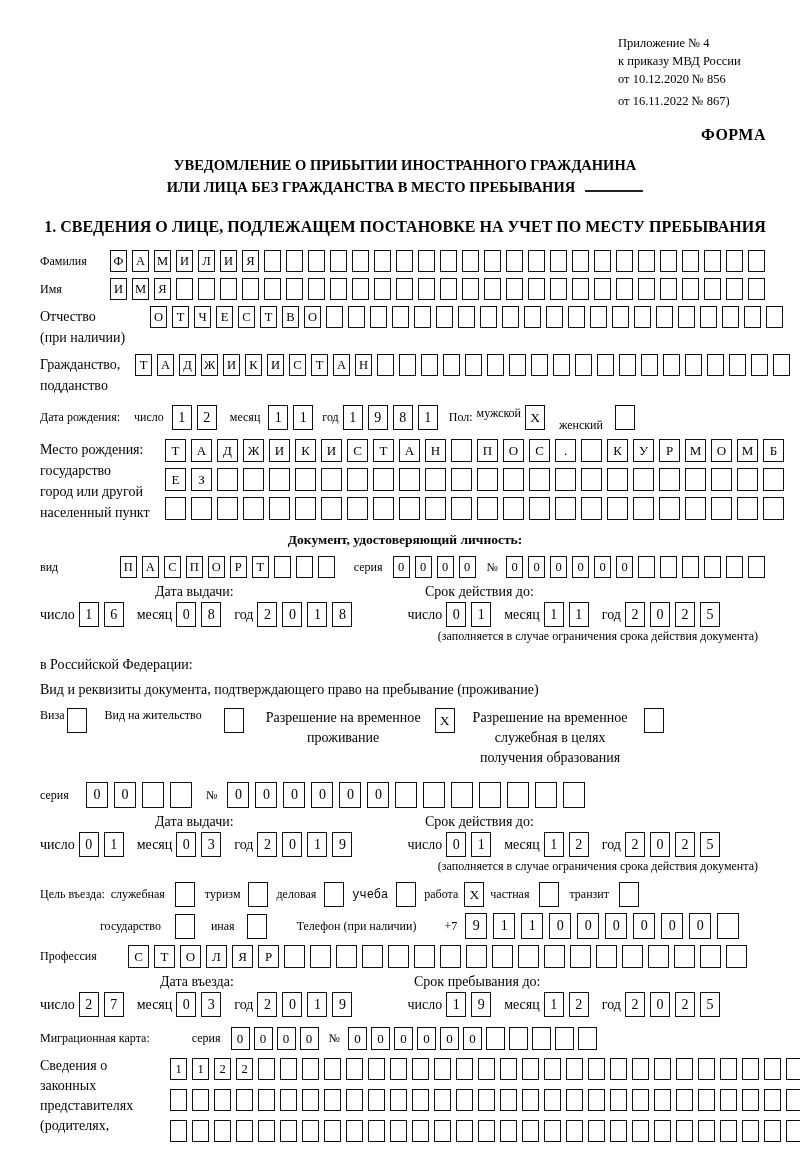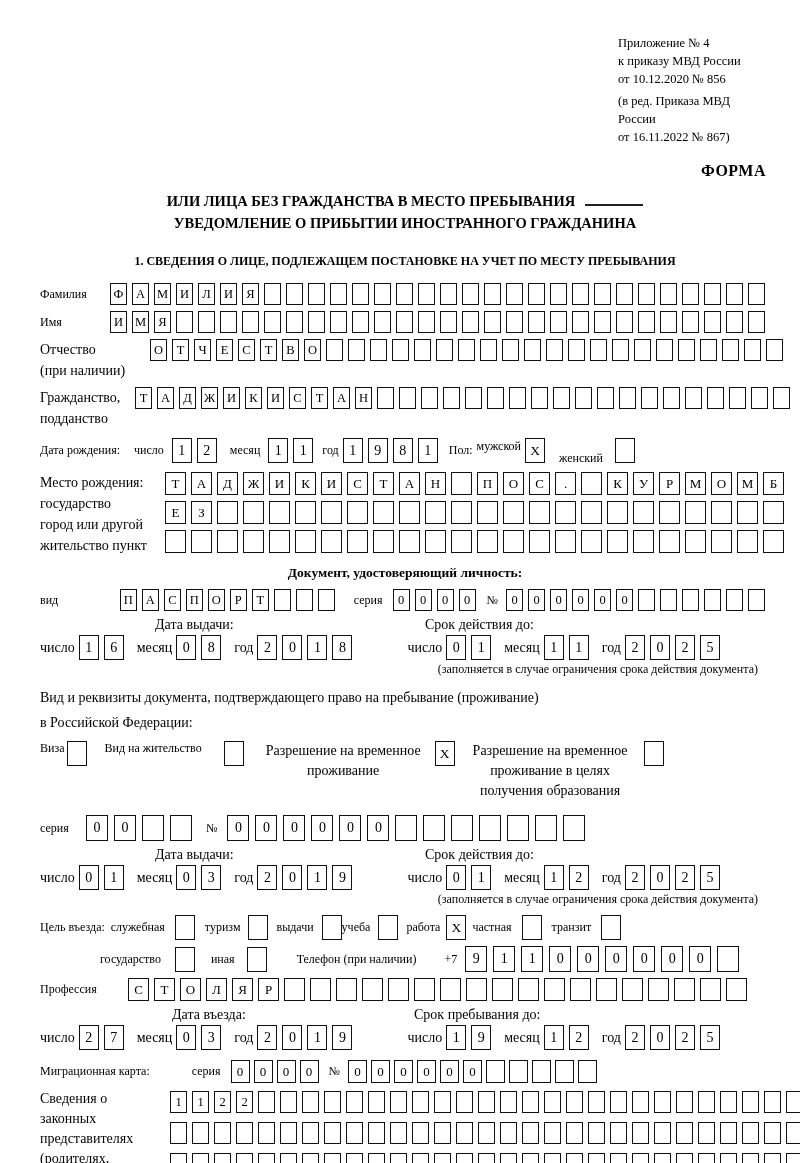--- a/index.html
+++ b/index.html
@@ -8,21 +8,21 @@
     font-family:"Liberation Serif","DejaVu Serif",serif;color:#000;
     box-sizing:border-box;padding:34px 30px 10px 40px;overflow:hidden;
     position:relative;
   }
   
   .topright{margin-left:578px;font-size:12.5px;line-height:18px;}
   .topright .gap{height:4px;}
   .forma{ text-align:right;font-weight:bold;font-size:16px;margin:16px 4px 10px 0;letter-spacing:.5px;}
   .title{text-align:center;font-weight:bold;font-size:14.5px;line-height:22px;margin-top:10px;}
   .title .uline{display:inline-block;width:58px;border-bottom:2px solid #222;height:14px;margin-left:10px;}
-  .sec-heading{font-weight:bold;font-size:12px;margin:20px 0 14px 0;text-align:center;}
+  .sec-heading{font-weight:bold;font-size:16px;margin:20px 0 14px 0;text-align:center;}
   
   .frow{display:flex;align-items:center;margin-bottom:6px;font-size:14px;}
   .lbl{font-size:12px;}
   .cellrow{display:flex;align-items:center;}
   .cell{
     display:inline-flex;align-items:center;justify-content:center;
     border:1.6px solid #111;box-sizing:border-box;background:#fff;
     font-size:12.5px;flex:0 0 auto;
   }
   .cr-std .cell{width:17px;height:22px;margin-right:5px;}
@@ -57,28 +57,27 @@
 </head>
 <body>
 
 <div class="page">
 
   <div class="topright">
     <div>Приложение № 4</div>
     <div>к приказу МВД России</div>
     <div>от 10.12.2020 № 856</div>
     <div class="gap"></div>
-    <div>(в ред. Приказа МВД России</div>
     <div>от 16.11.2022 № 867)</div>
   </div>
   <div class="forma">ФОРМА</div>
 
   <div class="title">
+    <div>УВЕДОМЛЕНИЕ О ПРИБЫТИИ ИНОСТРАННОГО ГРАЖДАНИНА</div>
     <div><span>ИЛИ ЛИЦА БЕЗ ГРАЖДАНСТВА В МЕСТО ПРЕБЫВАНИЯ</span><span class="uline"></span></div>
-    <div>УВЕДОМЛЕНИЕ О ПРИБЫТИИ ИНОСТРАННОГО ГРАЖДАНИНА</div>
   </div>
 
   <div class="sec-heading">1. СВЕДЕНИЯ О ЛИЦЕ, ПОДЛЕЖАЩЕМ ПОСТАНОВКЕ НА УЧЕТ ПО МЕСТУ ПРЕБЫВАНИЯ</div>
 
   <div class="frow">
     <span class="lbl" style="width:88px;">Фамилия</span>
     <span class="cellrow cr-std">
         <span class="cell">Ф</span>
         <span class="cell">А</span>
         <span class="cell">М</span>
@@ -253,21 +252,21 @@
     <span class="checkbox">X</span>
     <span class="lbl" style="margin:16px 12px 0 14px;">женский</span>
     <span class="checkbox"></span>
   </div>
 
   <div class="mlrow" style="margin-top:4px;">
     <div class="mlabels" style="width:125px;">
       <div>Место рождения:</div>
       <div>государство</div>
       <div>город или другой</div>
-      <div>жительство пункт</div>
+      <div>населенный пункт</div>
     </div>
     <div class="mcells">
       <span class="cellrow cr-wide">
           <span class="cell">Т</span>
           <span class="cell">А</span>
           <span class="cell">Д</span>
           <span class="cell">Ж</span>
           <span class="cell">И</span>
           <span class="cell">К</span>
           <span class="cell">И</span>
@@ -422,35 +421,35 @@
       <span class="cellrow cr-date">
           <span class="cell">2</span>
           <span class="cell">0</span>
           <span class="cell">2</span>
           <span class="cell">5</span>
         </span>
     </div>
   </div>
   <div class="note">(заполняется в случае ограничения срока действия документа)</div>
 
+  <div class="intro">в Российской Федерации:</div>
   <div class="intro">Вид и реквизиты документа, подтверждающего право на пребывание (проживание)</div>
-  <div class="intro">в Российской Федерации:</div>
   <div class="opts">
     <span class="lbl">Виза</span>
     <span class="checkbox" style="margin-left:2px;"></span>
     <span class="lbl" style="margin-left:18px;">Вид на жительство</span>
     <span class="checkbox" style="margin-left:22px;"></span>
     <span class="opt-multi" style="margin-left:22px;">
       <div>Разрешение на временное</div>
       <div>проживание</div>
     </span>
     <span class="checkbox" style="margin-left:14px;">X</span>
     <span class="opt-multi" style="margin-left:18px;">
       <div>Разрешение на временное</div>
-      <div>проживание в целях</div>
+      <div>служебная в целях</div>
       <div>получения образования</div>
     </span>
     <span class="checkbox" style="margin-left:16px;"></span>
   </div>
 
   <div class="frow">
     <span class="lbl" style="width:46px;">серия</span>
     <span class="cellrow cr-big">
         <span class="cell">0</span>
         <span class="cell">0</span>
@@ -520,23 +519,23 @@
     </div>
   </div>
   <div class="note">(заполняется в случае ограничения срока действия документа)</div>
 
   <div class="frow">
     <span class="lbl">Цель въезда:</span>
     <span class="lbl" style="margin-left:6px;">служебная</span>
     <span class="checkbox" style="margin-left:10px;"></span>
     <span class="lbl" style="margin-left:10px;">туризм</span>
     <span class="checkbox" style="margin-left:8px;"></span>
-    <span class="lbl" style="margin-left:8px;">выдачи</span>
+    <span class="lbl" style="margin-left:8px;">деловая</span>
     <span class="checkbox" style="margin-left:8px;"></span>
-    <span class="lbl" style="">учеба</span>
+    <span class="lbl" style="margin-left:8px;font-family:Liberation Mono, monospace;">учеба</span>
     <span class="checkbox" style="margin-left:8px;"></span>
     <span class="lbl" style="margin-left:8px;">работа</span>
     <span class="checkbox" style="margin-left:6px;">X</span>
     <span class="lbl" style="margin-left:6px;">частная</span>
     <span class="checkbox" style="margin-left:10px;"></span>
     <span class="lbl" style="margin-left:10px;">транзит</span>
     <span class="checkbox" style="margin-left:10px;"></span>
   </div>
   <div class="frow">
     <span class="lbl" style="margin-left:60px;">государство</span>
@@ -583,21 +582,21 @@
         <span class="cell"></span>
         <span class="cell"></span>
         <span class="cell"></span>
         <span class="cell"></span>
         <span class="cell"></span>
         <span class="cell"></span>
       </span>
   </div>
 
   <div class="date-head">
-    <span class="dh" style="left:132px;">Дата въезда:</span>
+    <span class="dh" style="left:120px;">Дата въезда:</span>
     <span class="dh" style="left:374px;font-family:Liberation Serif, serif;">Срок пребывания до:</span>
   </div>
   <div class="date-duo">
     <div class="dgroup">
       <span class="t">число</span>
       <span class="cellrow cr-date">
           <span class="cell">2</span>
           <span class="cell">7</span>
         </span>
       <span class="t">месяц</span>

